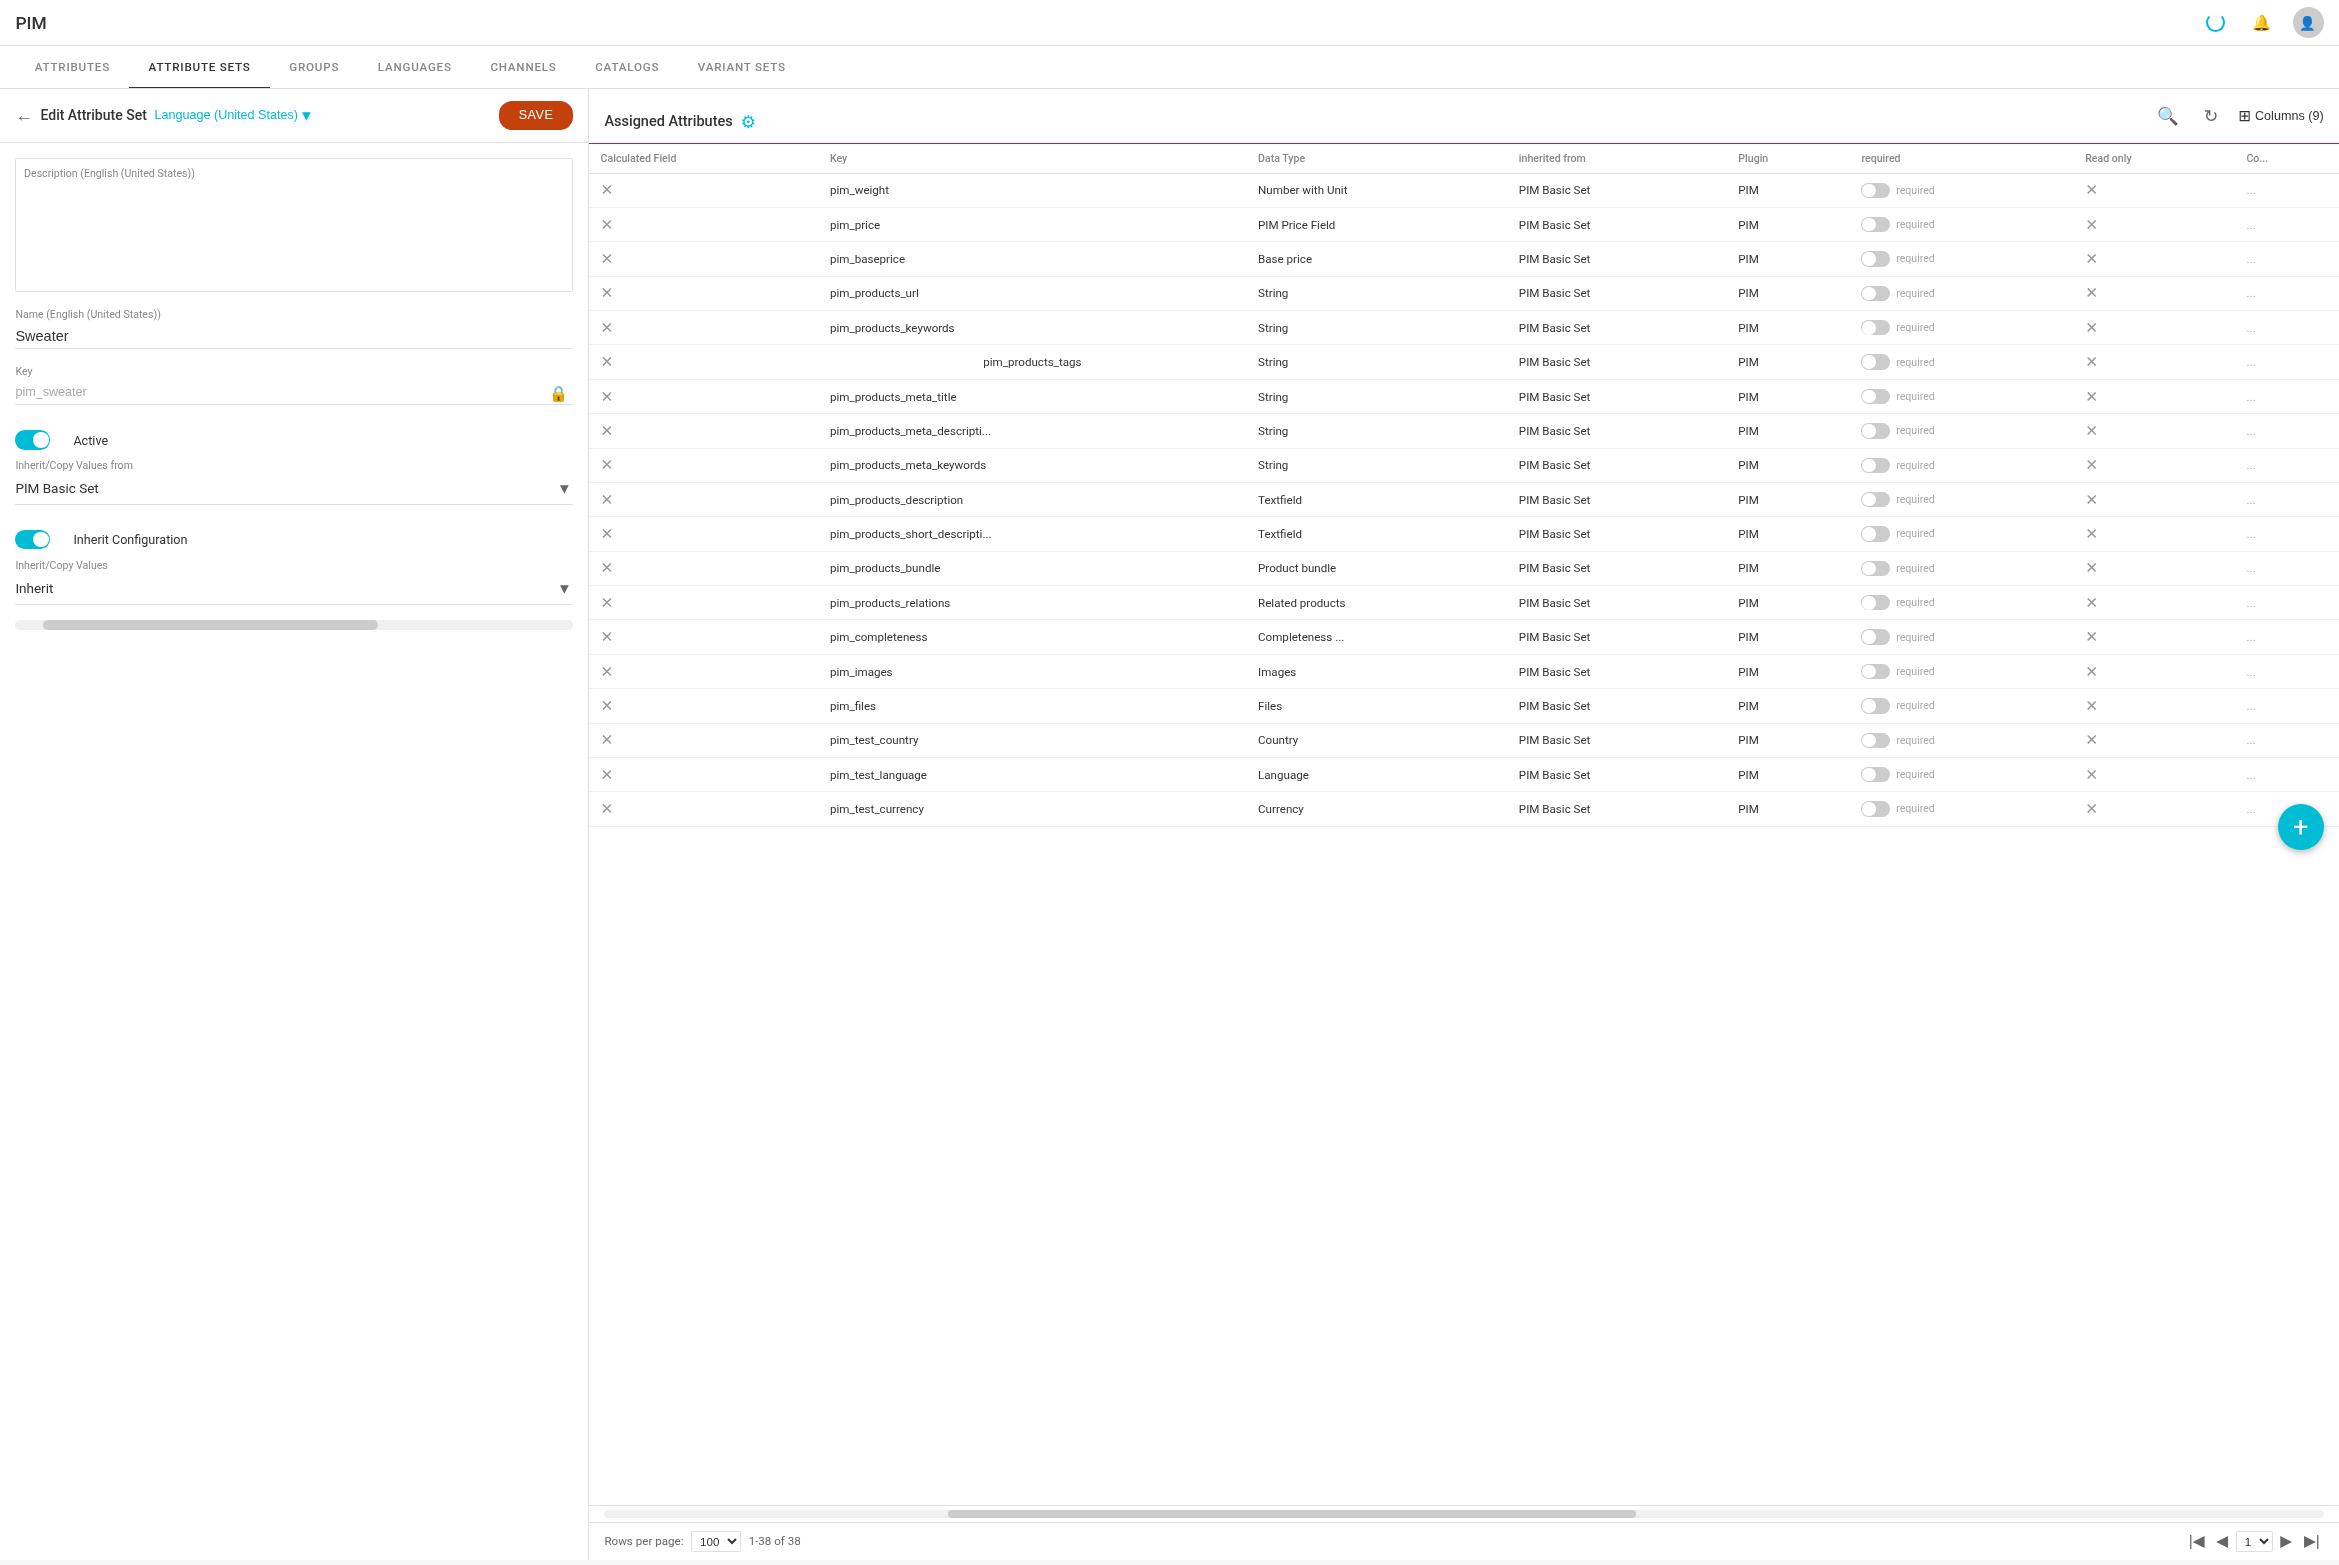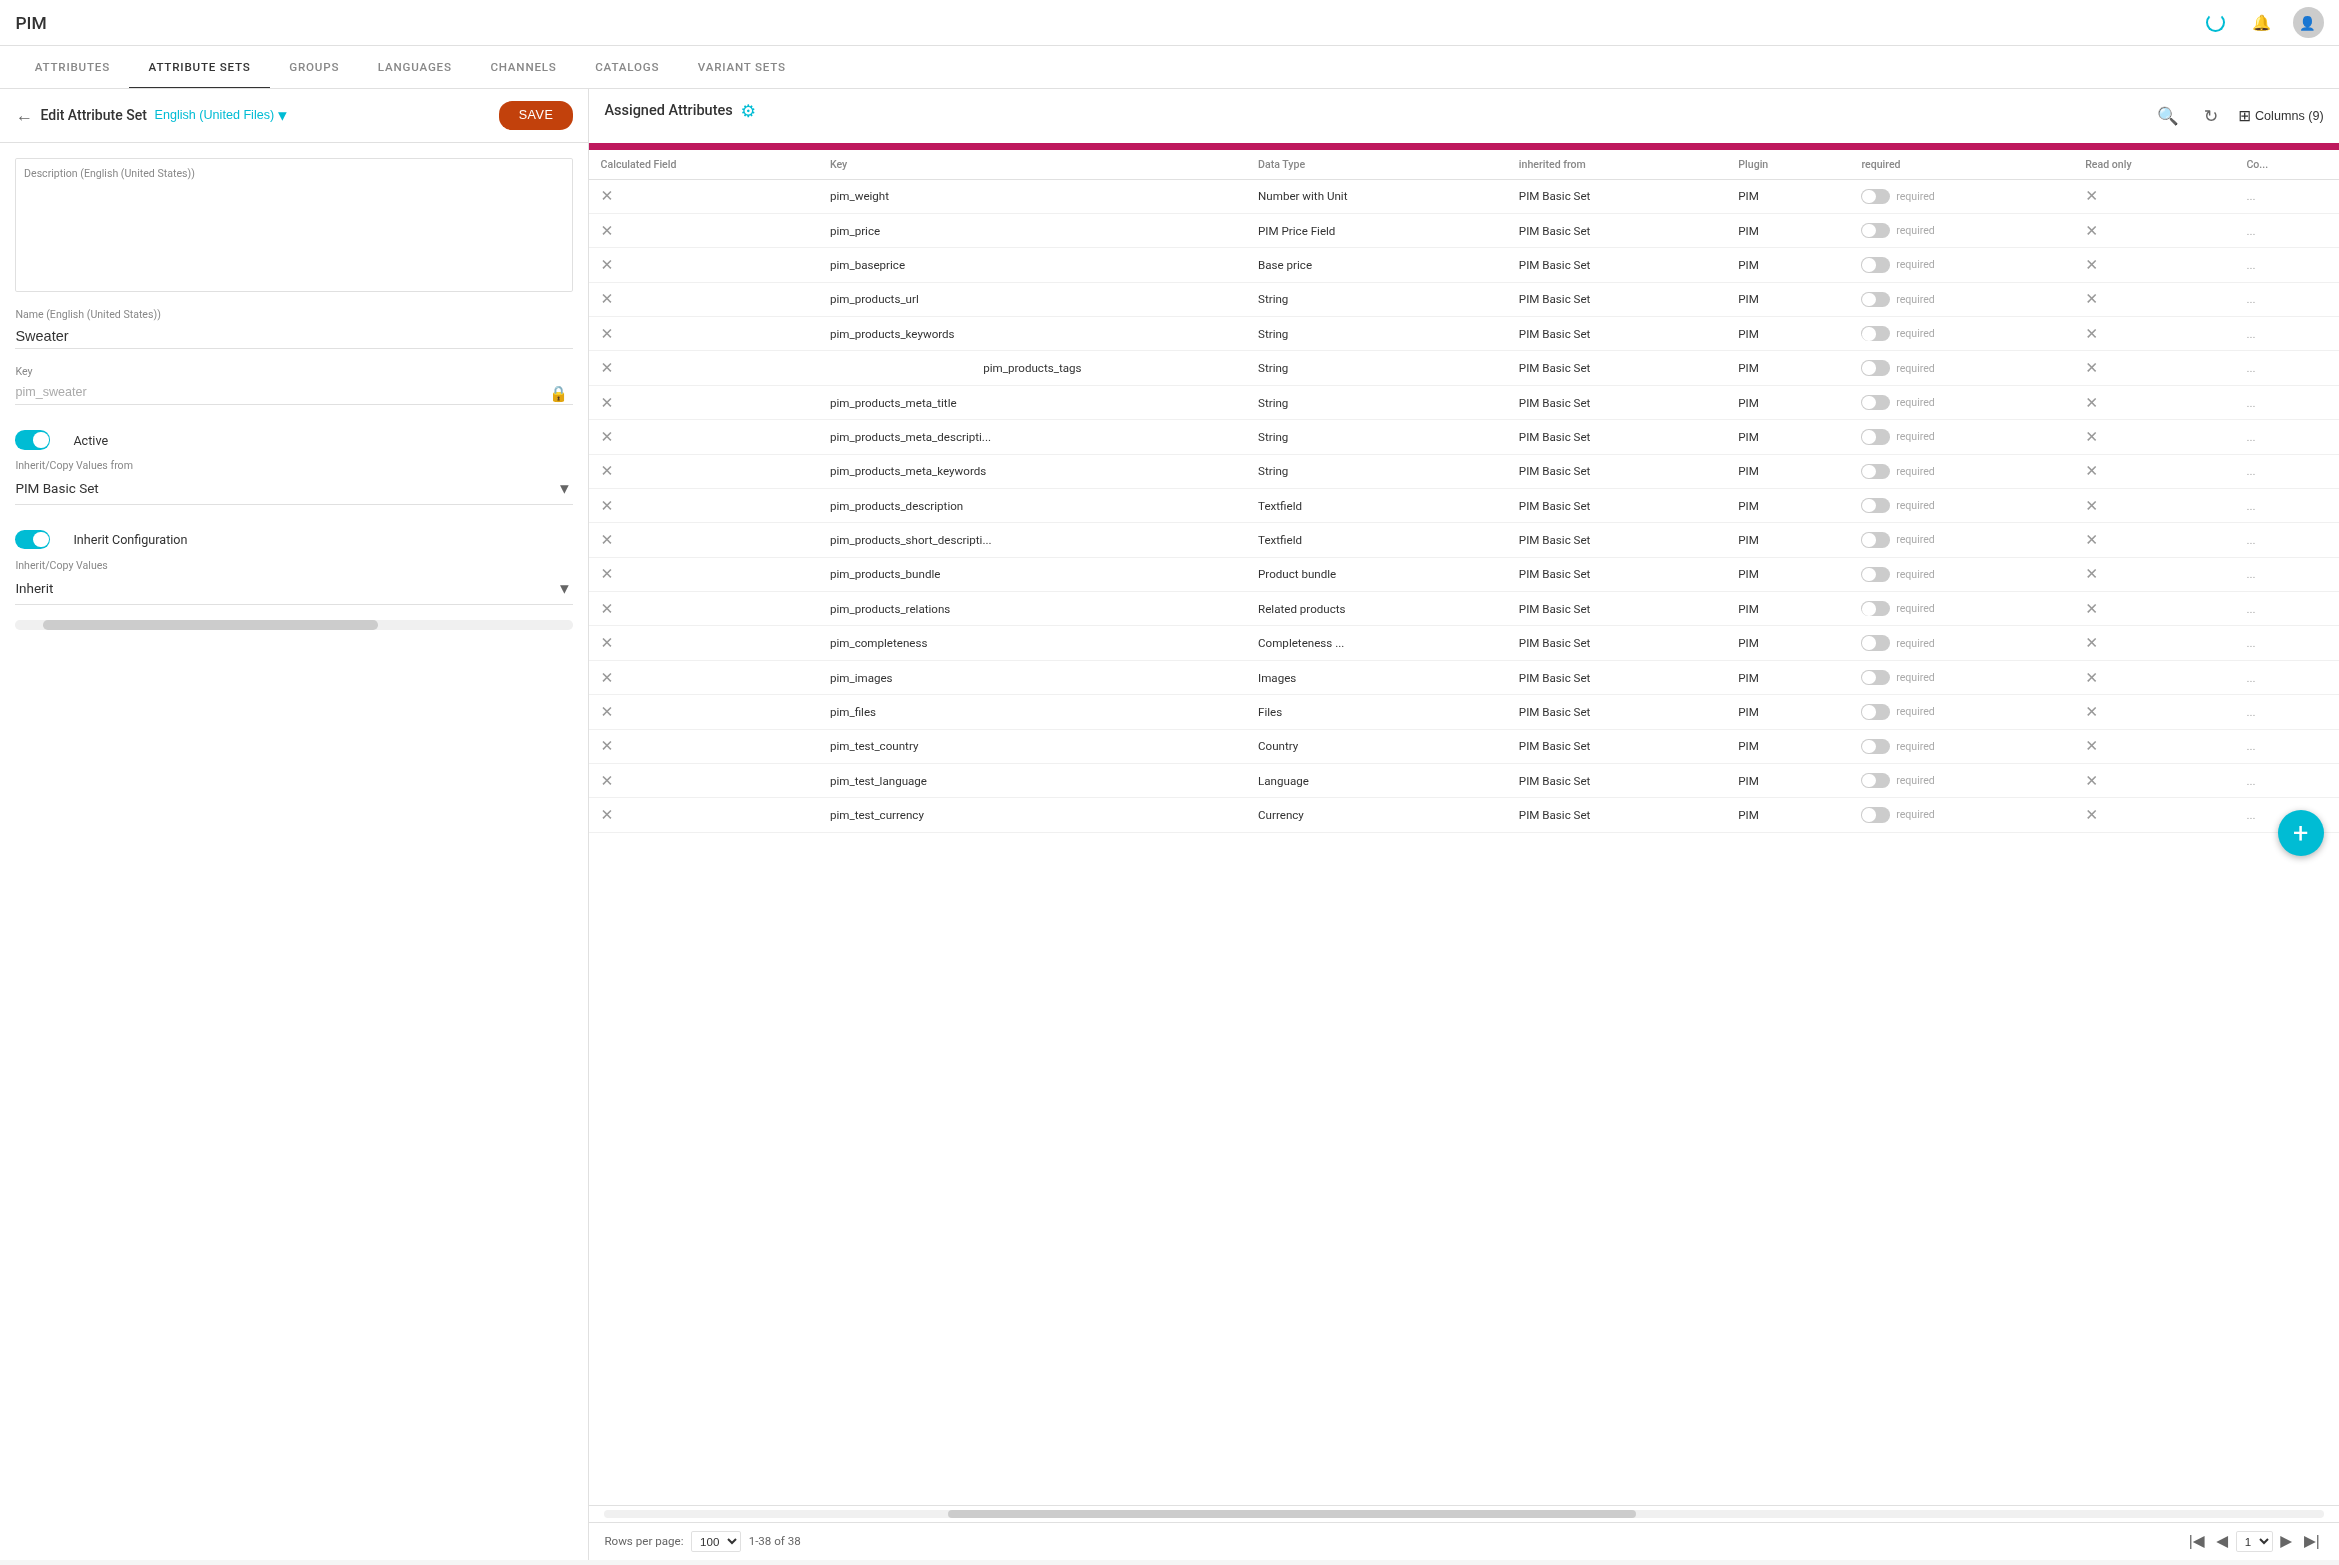--- a/index.html
+++ b/index.html
@@ -103,22 +103,22 @@
     }
     .scrollbar-thumb {
       height: 100%; width: 60%; background: #ccc; border-radius: 4.8px;
       position: absolute; left: 5%;
     }
 
     
     .right-panel { flex: 1; display: flex; flex-direction: column; overflow: hidden; background: #fff; }
 
     .right-header {
-      display: flex; align-items: flex-start; justify-content: space-between;
-      padding: 11.6px 15.4px; border-bottom: 7px solid #be185d;
+      display: flex; align-items: flex-end; justify-content: space-between;
+      padding: 11.6px 15.4px; border-bottom: 1px solid #be185d;
     }
     .right-header-left { display: flex; align-items: center; gap: 7.7px; }
     .assigned-title { font-size: 14.5px; font-weight: 500; color: #333; }
     .gear-icon { color: #00bcd4; font-size: 17.4px; cursor: pointer; }
     .right-header-right { display: flex; align-items: center; gap: 11.6px; }
     .icon-action { width: 31px; height: 31px; display: flex; align-items: center; justify-content: center; cursor: pointer; color: #666; font-size: 17.4px; }
     .columns-btn {
       display: flex; align-items: center; gap: 3.9px;
       border: none; background: transparent; color: #333; cursor: pointer; font-size: 12.6px;
     }
@@ -203,21 +203,21 @@
 </div>
 
 <div class="main-layout">
 
   <div class="left-panel">
     <div class="left-header">
       <div class="left-header-left">
         <span class="back-btn">←</span>
         <span class="edit-title">Edit Attribute Set</span>
         <button class="lang-selector">
-          <span>English (United Files)</span>
+          <span>Language (United States)</span>
           <span style="font-size:17.4px;">▾</span>
         </button>
       </div>
       <button class="save-btn">SAVE</button>
     </div>
 
     <div class="left-content">
 
       <div class="field-group">
         <div class="text-area-wrapper">

